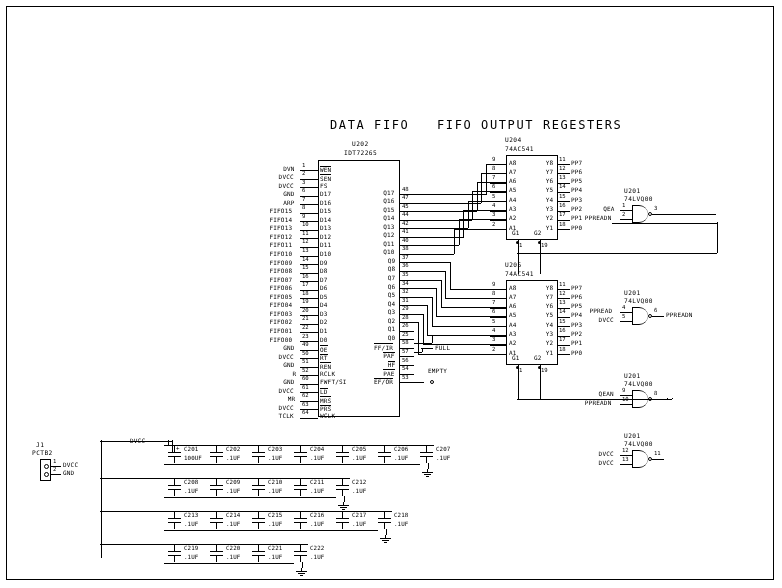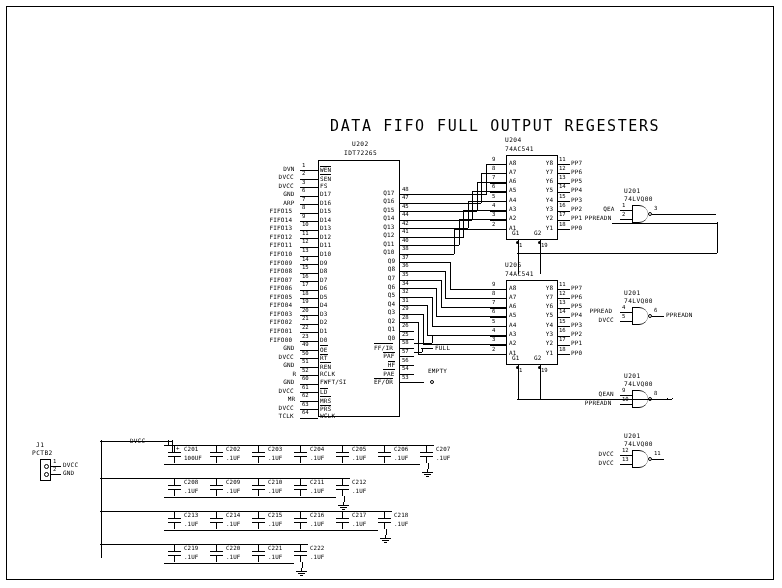--- a/index.html
+++ b/index.html
@@ -1,20 +1,20 @@
 <!DOCTYPE html>
 <html><head>
 <meta charset="utf-8">
 <style>
   html,body{margin:0;padding:0;background:#ffffff;}
   body{width:782px;height:588px;font-family:"DejaVu Sans Mono",monospace;color:#000;}
   #sheet{position:relative;width:782px;height:588px;background:#fff;overflow:hidden;}
   #border{position:absolute;left:6px;top:6px;width:768px;height:574px;border:1px solid #000;box-sizing:border-box;}
   .t{position:absolute;font-family:"DejaVu Sans Mono",monospace;white-space:pre;line-height:1;}
-  .ttl{font-size:15px;letter-spacing:1.6px;}
+  .ttl{font-size:12px;letter-spacing:1.6px;}
   .ref{font-size:6.2px;letter-spacing:.4px;}
   .pinname{font-size:6px;letter-spacing:.2px;}
   .pinnum{font-size:5.6px;letter-spacing:0;}
   .net{font-size:6px;letter-spacing:.2px;}
   .capref{font-size:5.8px;letter-spacing:.1px;}
   .ovl{border-top:1px solid #000;padding-top:.5px;}
   .box{position:absolute;border:1px solid #000;background:#fff;box-sizing:border-box;}
   .w{position:absolute;background:#000;}
   .wh{height:1px;}
   .wv{width:1px;}
@@ -32,21 +32,21 @@
   .hdr{position:absolute;width:11px;height:22px;border:1px solid #000;background:#fff;box-sizing:border-box;}
   .hdr .pad{position:absolute;left:2.5px;width:5px;height:5px;border:1px solid #000;border-radius:50%;background:#fff;box-sizing:border-box;}
 </style>
 </head>
 <body>
 
 <div id="sheet">
   <div id="border"></div>
 
   <div class="t ttl" id="title0" style="left: 330px; top: 119px;">DATA FIFO</div>
-  <div class="t ttl" id="title1" style="left: 437px; top: 119px;">FULL OUTPUT REGESTERS</div>
+  <div class="t ttl" id="title1" style="left: 437px; top: 119px;">FIFO OUTPUT REGESTERS</div>
 
   <div class="t ref" style="left:352px;top:141px;">U202</div>
   <div class="t ref" style="left:344px;top:150px;">IDT72265</div>
   <div class="box" id="u202box" style="left:318px;top:160px;width:82px;height:257px;"></div>
 
   <div class="t ref" style="left:505px;top:137px;">U204</div>
   <div class="t ref" style="left:505px;top:146px;">74AC541</div>
   <div class="box" id="u204box" style="left:506px;top:155px;width:52px;height:85px;"></div>
 
   <div class="t ref" style="left:505px;top:262px;">U205</div>

